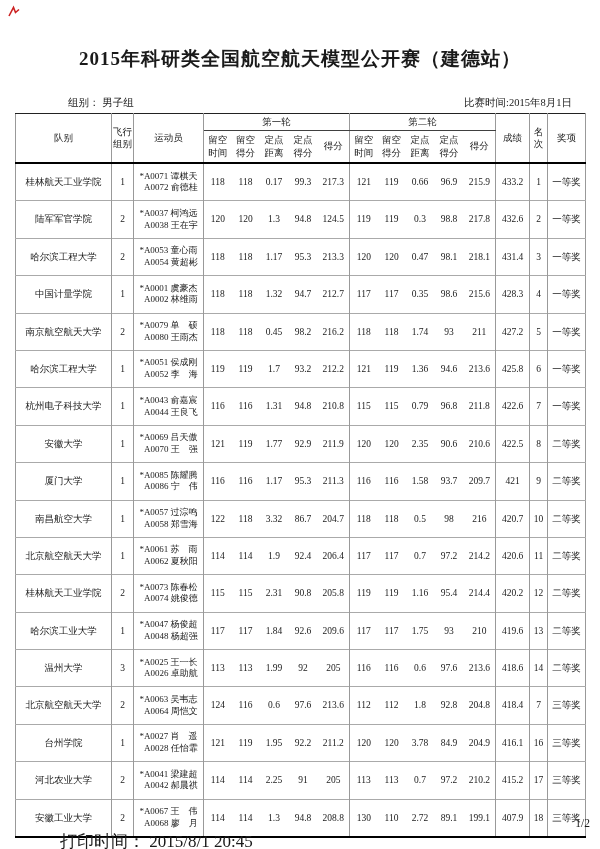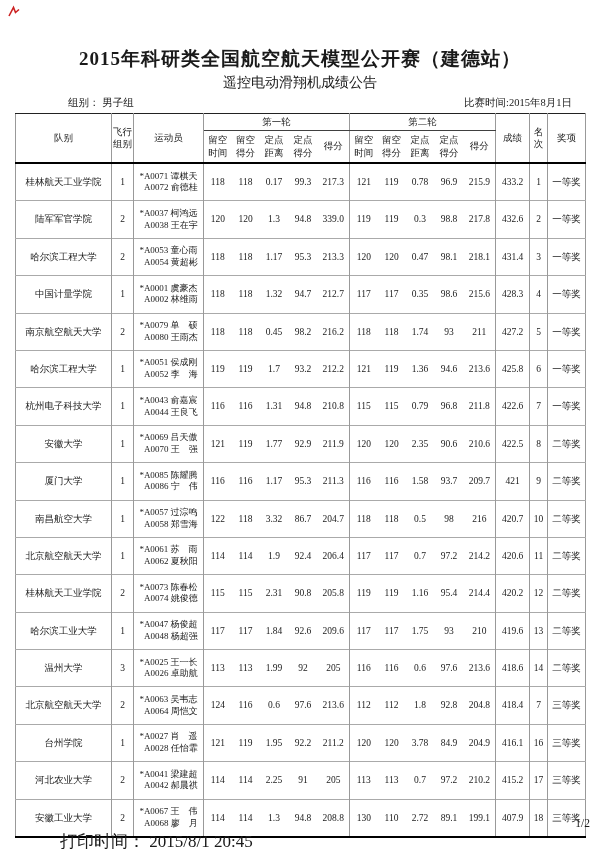--- a/index.html
+++ b/index.html
@@ -49,21 +49,20 @@
 </head>
 <body>
 
 <div class="page">
 
   <svg class="stamp" width="14" height="14" viewBox="0 0 14 14">
     <path d="M2 11 L6.5 2.5 L8.5 7.5 L12 4.5" stroke="#cc2222" fill="none" stroke-width="1.6"></path>
   </svg>
 
   <div class="title">2015年科研类全国航空航天模型公开赛（建德站）</div>
-  <div class="subtitle">遥控电动滑翔机成绩公告</div>
   <div class="meta-left">组别： 男子组</div>
   <div class="meta-right">比赛时间:2015年8月1日</div>
 
   <table class="results">
     <colgroup>
       <col style="width:96px">
         <col style="width:22px">
         <col style="width:70px">
       <col style="width:28px">
         <col style="width:28px">
@@ -121,39 +120,39 @@
             <div class="ath1">*A0071 谭棋天</div>
             <div class="ath2">A0072 俞德桂</div>
           </td>
           <td class="">118</td>
           <td class="">118</td>
           <td class="">0.17</td>
           <td class="">99.3</td>
           <td class="br">217.3</td>
           <td class="">121</td>
           <td class="">119</td>
-          <td class="">0.78</td>
+          <td class="">0.66</td>
           <td class="">96.9</td>
           <td class="br">215.9</td>
           <td class="br">433.2</td>
           <td class="br">1</td>
           <td class="">一等奖</td>
         </tr>
         <tr>
           <td class="br">陆军军官学院</td>
           <td class="br">2</td>
           <td class="br td-ath">
             <div class="ath1">*A0037 柯鸿远</div>
             <div class="ath2">A0038 王在宇</div>
           </td>
           <td class="">120</td>
           <td class="">120</td>
           <td class="">1.3</td>
           <td class="">94.8</td>
-          <td class="br">339.0</td>
+          <td class="br">124.5</td>
           <td class="">119</td>
           <td class="">119</td>
           <td class="">0.3</td>
           <td class="">98.8</td>
           <td class="br">217.8</td>
           <td class="br">432.6</td>
           <td class="br">2</td>
           <td class="">一等奖</td>
         </tr>
         <tr>

